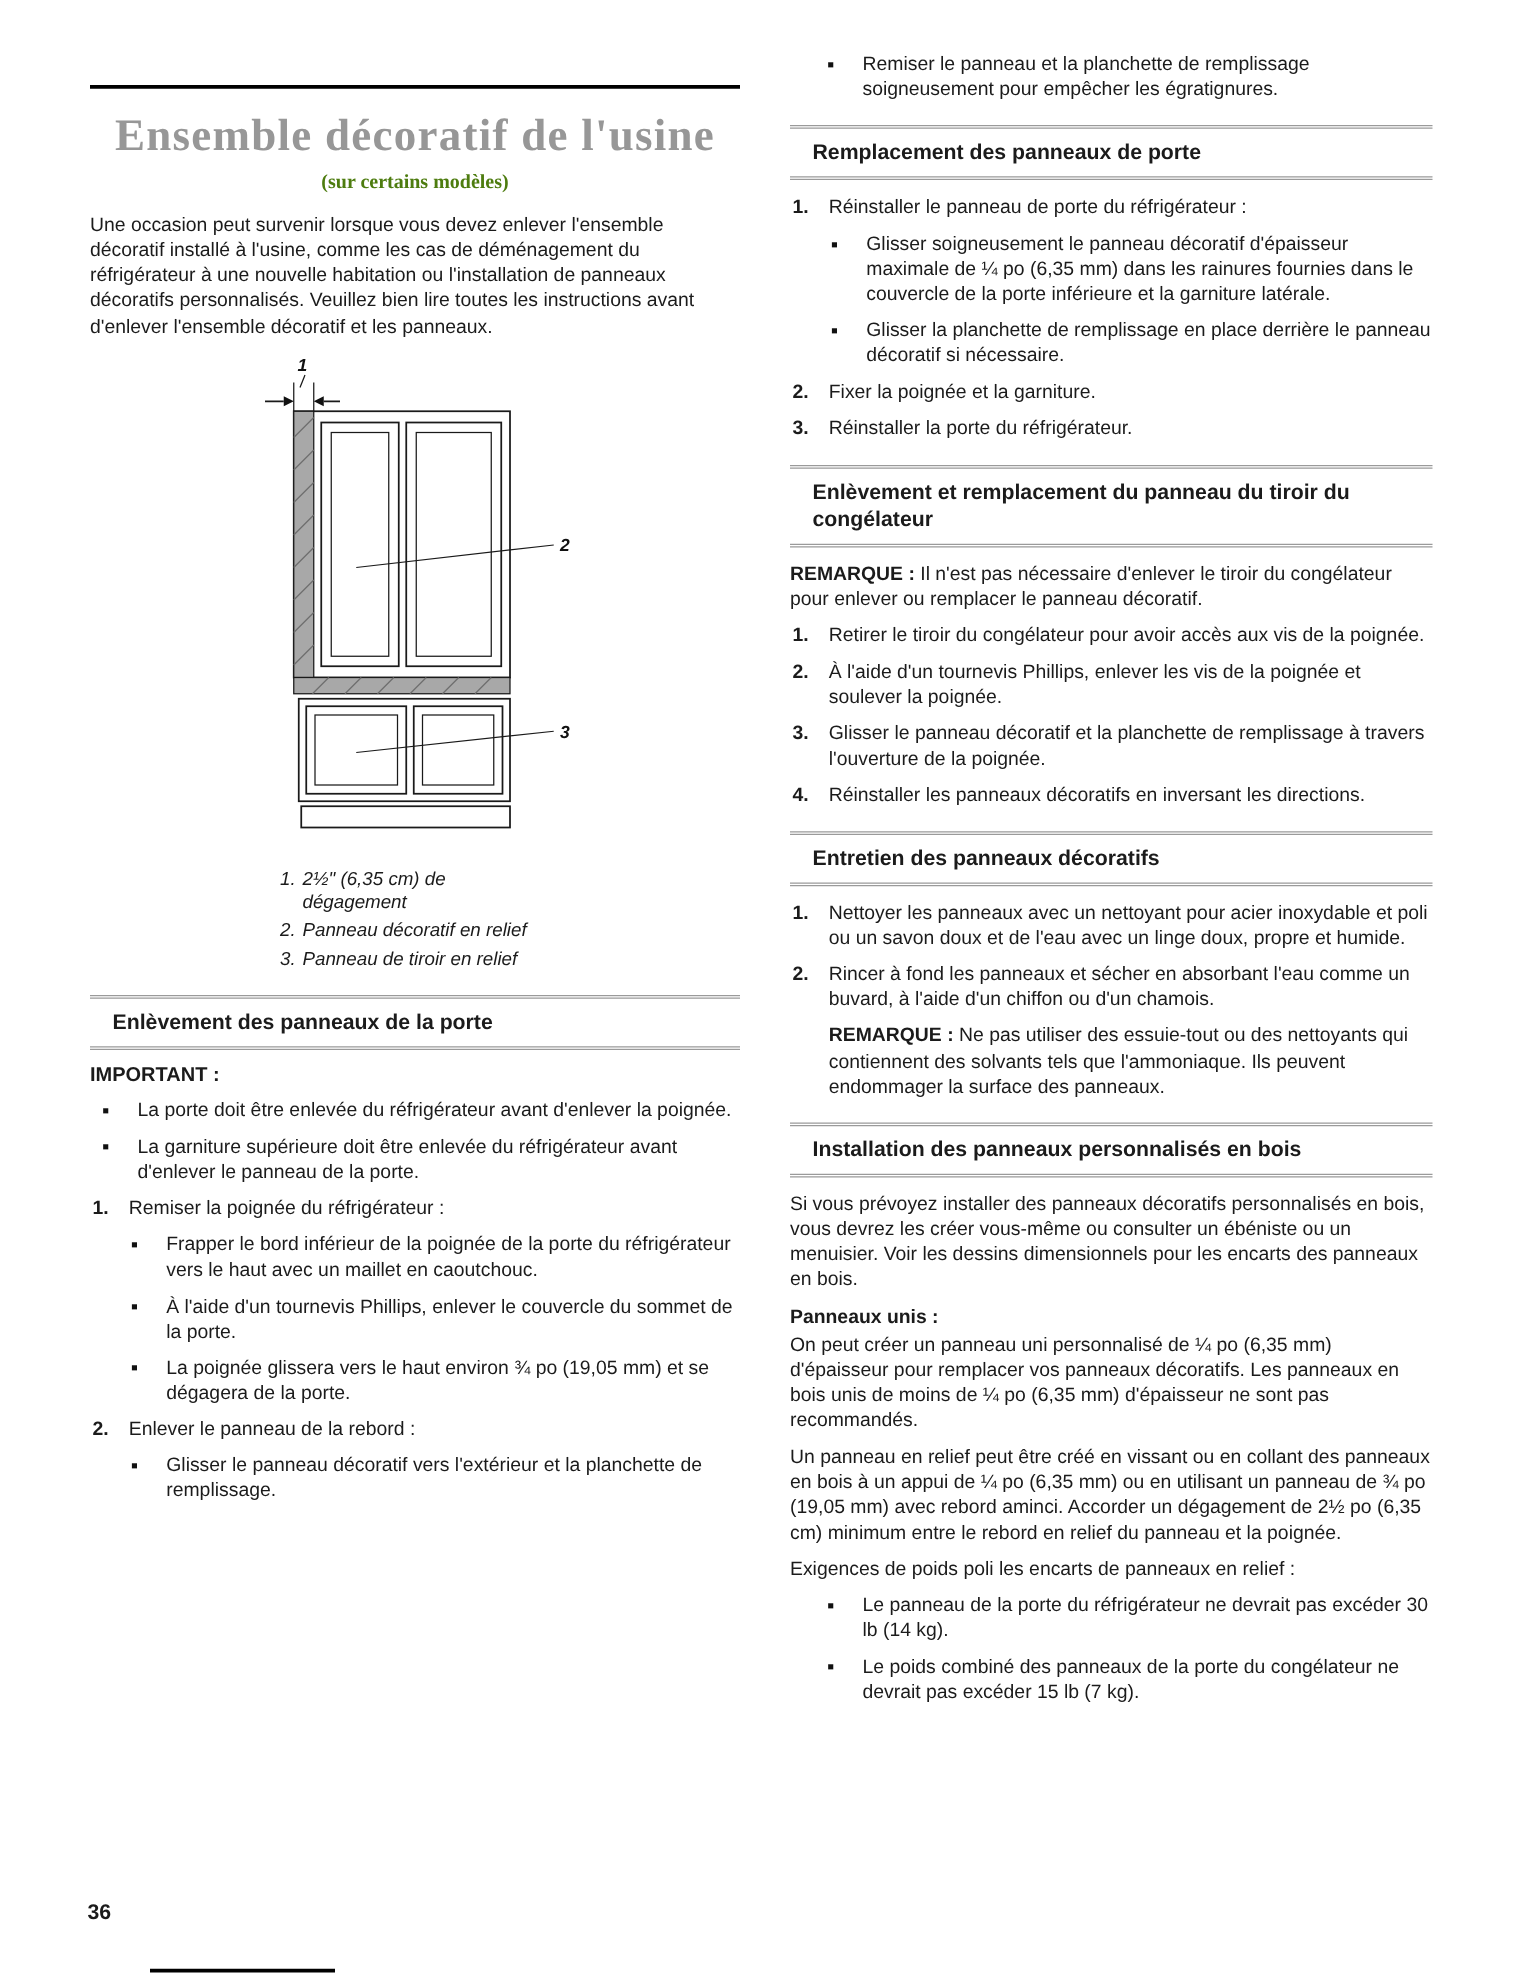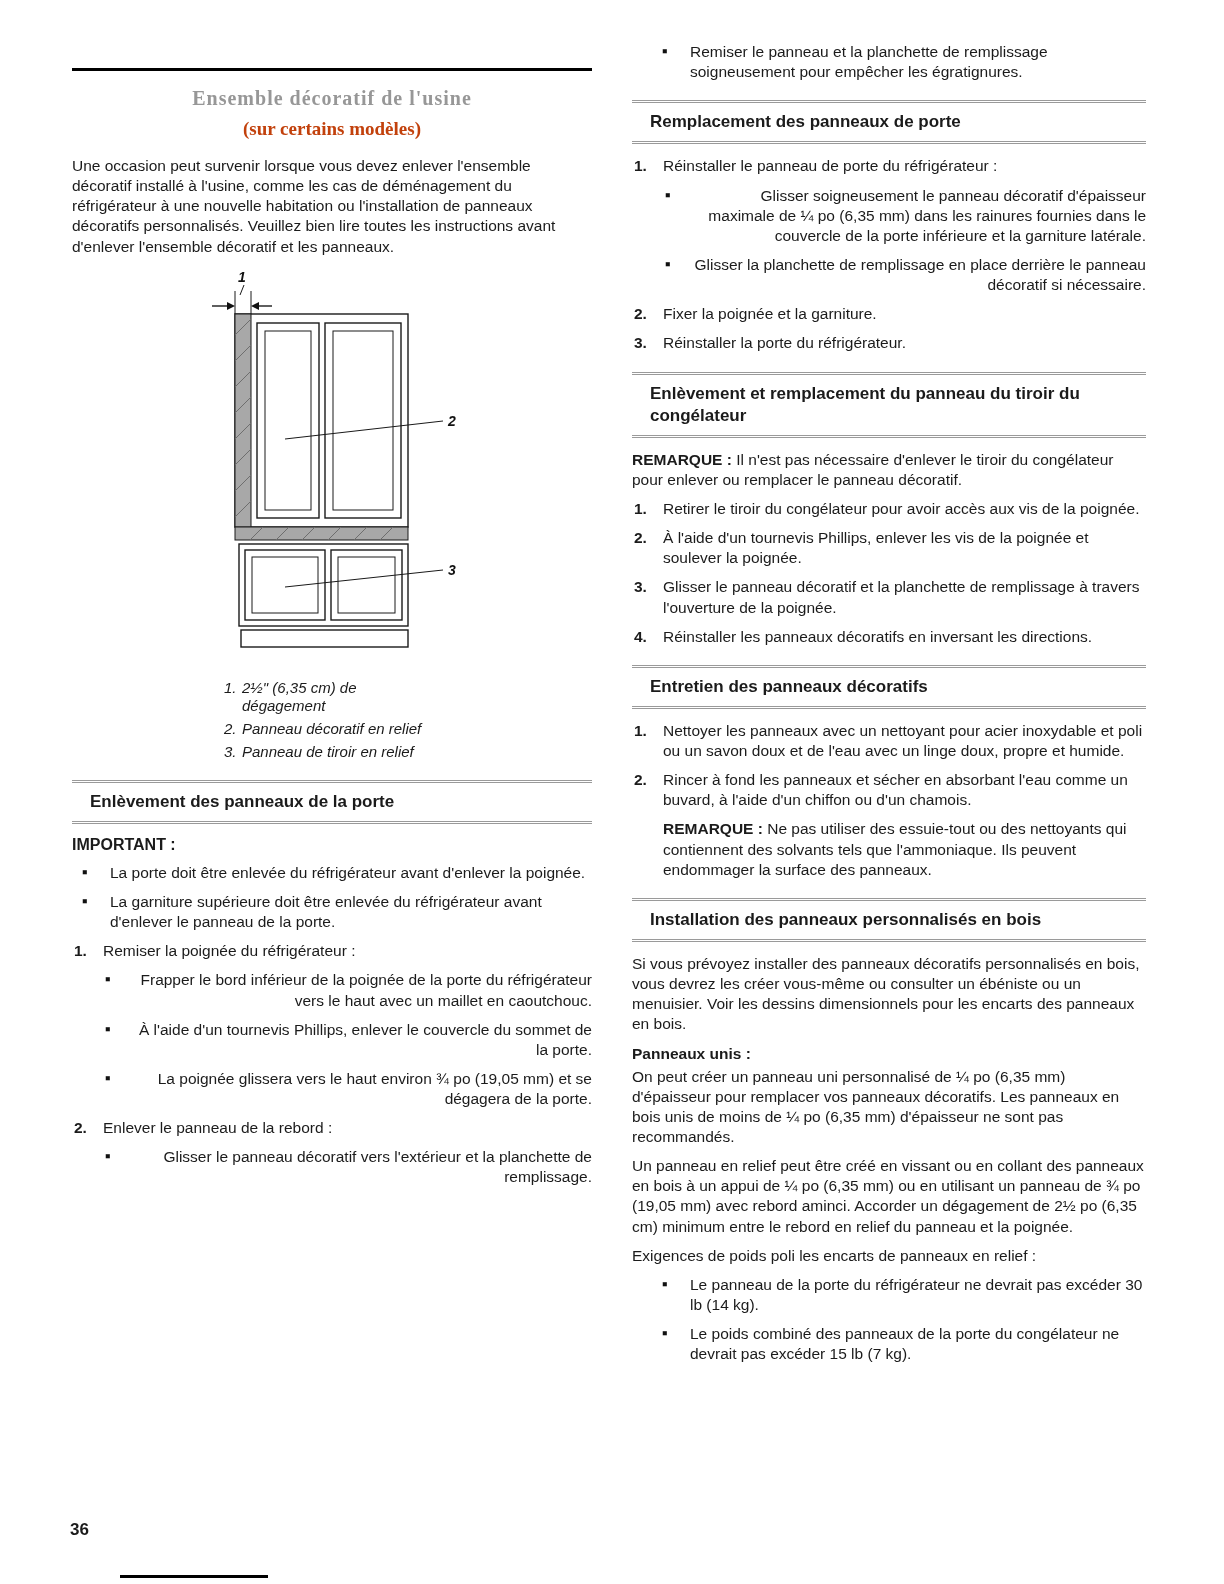--- a/index.html
+++ b/index.html
@@ -8,41 +8,41 @@
     width:1224px; height:1584px; position:relative;
     font-family:"Liberation Sans", sans-serif;
     font-size:15.5px; color:#1b1b1b; overflow:hidden;
   }
   .page { display:flex; padding:40px 78px 0 72px; gap:40px; }
   .col-left { width:520px; flex:none; }
   .col-right { flex:1; min-width:0; }
 
   
   .title-block { border-top:3px solid #000; margin-top:28px; padding-top:16px; text-align:center; margin-bottom:16px; }
-  .doc-title { font-family:"Liberation Serif", serif; font-size:20px; font-weight:600; color:#979797; letter-spacing:1px; }
-  .doc-subtitle { font-family:"Liberation Serif", serif; font-size:19px; font-weight:600; color:#c2410c; margin-top:8px; }
+  .doc-title { font-family:"Liberation Serif", serif; font-size:36px; font-weight:600; color:#979797; letter-spacing:1px; }
+  .doc-subtitle { font-family:"Liberation Serif", serif; font-size:16px; font-weight:600; color:#4d7c0f; margin-top:8px; }
 
   p.body { line-height:1.3; margin-bottom:9px; }
 
   
   .sect-head {
     border-top:3px double #9a9a9a; border-bottom:3px double #9a9a9a;
     font-weight:bold; font-size:17px; line-height:1.3;
     padding:8px 6px 8px 18px; margin:18px 0 12px 0;
   }
 
   
   .bullet { position:relative; padding-left:30px; margin:0 0 9px 8px; line-height:1.3; }
   .bullet::before { content:"■"; position:absolute; left:2px; top:4px; font-size:8.5px; color:#111; }
 
   
   .step { position:relative; padding-left:31px; margin-bottom:9px; line-height:1.3; }
   .step > .num { position:absolute; left:2px; top:0; font-weight:bold; }
   .step .substeps { margin-top:9px; }
-  .step .substeps .bullet { margin-left:0;text-align:right; }
+  .step .substeps .bullet { margin-left:0; }
 
   .important-label { font-weight:bold; margin:4px 0 9px 0; font-size:16px; }
   .para-label { font-weight:bold; margin:10px 0 4px 0; }
   .note b, .note .nlabel { font-weight:bold; }
   .note { line-height:1.3; margin-bottom:9px; }
   .note-inset { margin-top:9px; }
 
   
   .figure { margin:12px 0 16px 138px; width:300px; }
   .captions { margin:14px 0 0 14px; font-style:italic; font-size:15px; width:220px; }

